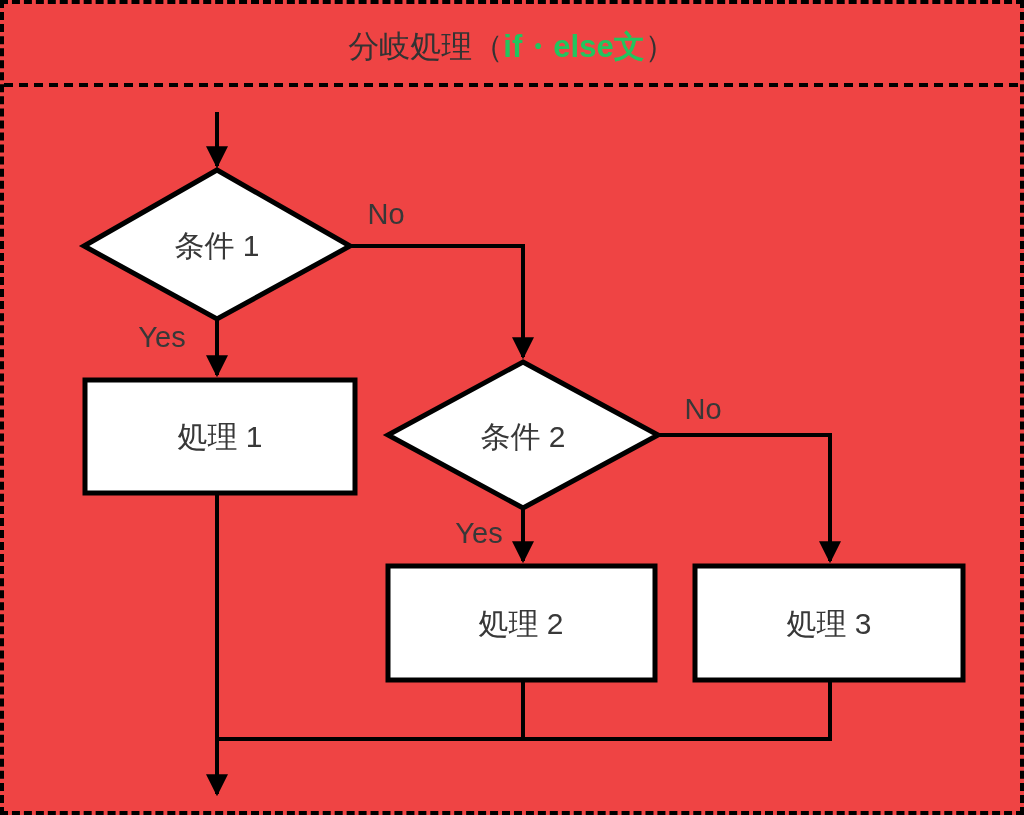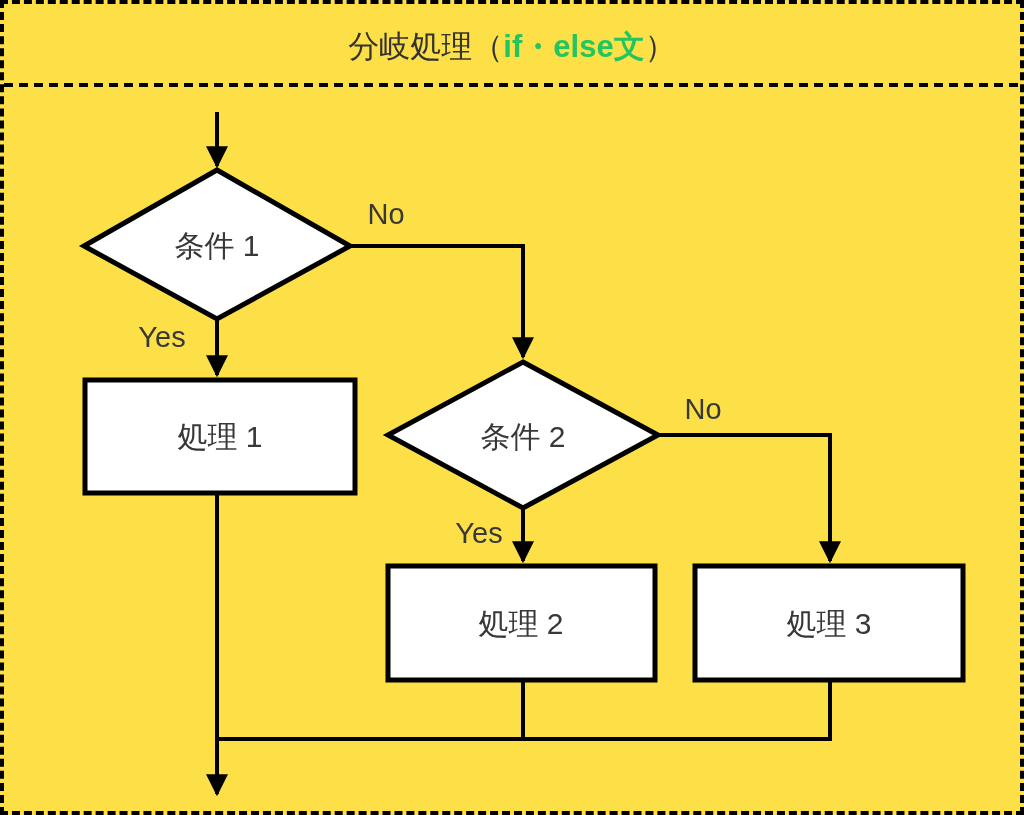--- a/index.html
+++ b/index.html
@@ -7,21 +7,21 @@
     padding: 0;
     background: #ffffff;
     font-family: "Liberation Sans", "DejaVu Sans", sans-serif;
   }
   .frame {
     position: relative;
     width: 1024px;
     height: 815px;
     box-sizing: border-box;
     border: 4px dashed #000000;
-    background: #fde047;
+    background: #ef4444;
     overflow: hidden;
   }
   .frame svg {
     display: block;
     width: 1016px;
     height: 807px;
   }
   .node-shape {
     fill: #ffffff;
     stroke: #000000;

